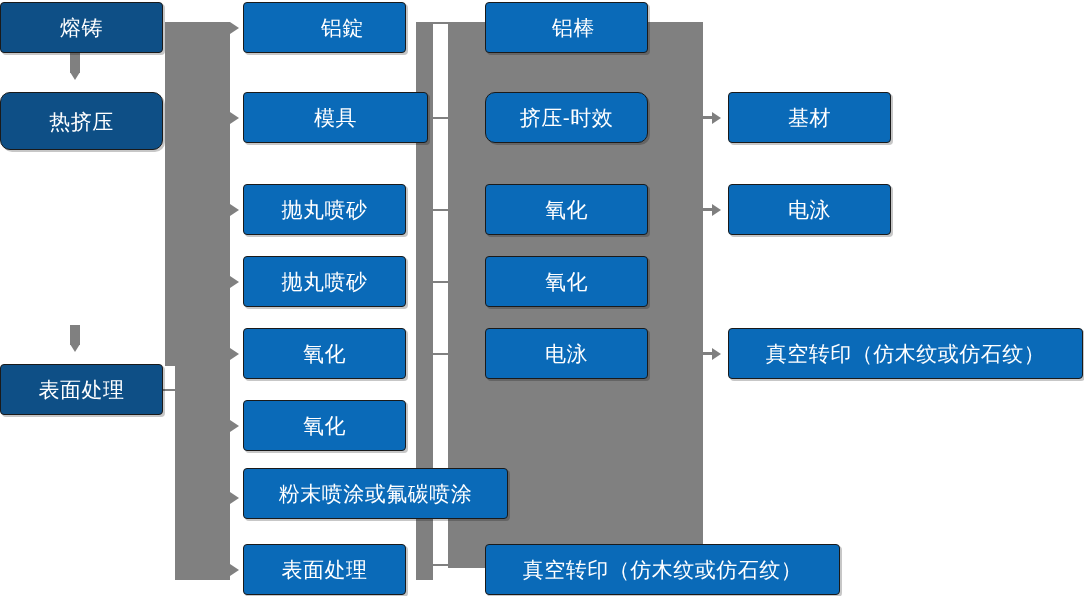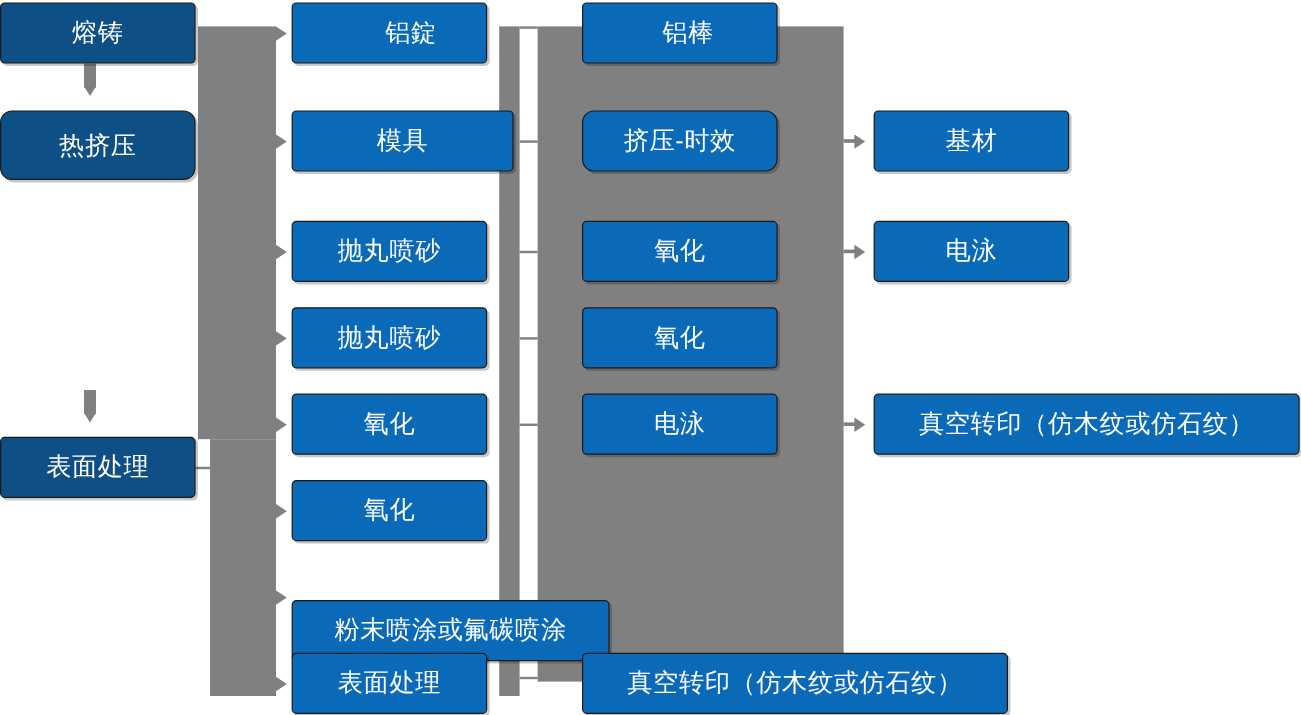--- a/index.html
+++ b/index.html
@@ -149,21 +149,21 @@
       </div>
       <div class="node mid" style="left: 243px; top: 256px; width: 163px; height: 51px;">
         <span>抛丸喷砂</span>
       </div>
       <div class="node mid" style="left: 243px; top: 328px; width: 163px; height: 51px;">
         <span>氧化</span>
       </div>
       <div class="node mid" style="left: 243px; top: 400px; width: 163px; height: 51px;">
         <span>氧化</span>
       </div>
-      <div class="node mid" style="left: 243px; top: 500px; width: 265px; height: 51px;">
+      <div class="node mid" style="left: 243px; top: 468px; width: 265px; height: 51px;">
         <span>粉末喷涂或氟碳喷涂</span>
       </div>
       <div class="node mid" style="left: 243px; top: 544px; width: 163px; height: 51px;">
         <span>表面处理</span>
       </div>
       <div class="node mid" style="left: 485px; top: 2px; width: 163px; height: 51px; padding-left: 14px;">
         <span>铝棒</span>
       </div>
       <div class="node mid" style="left: 485px; top: 92px; width: 163px; height: 51px; border-radius: 10px;">
         <span>挤压-时效</span>

